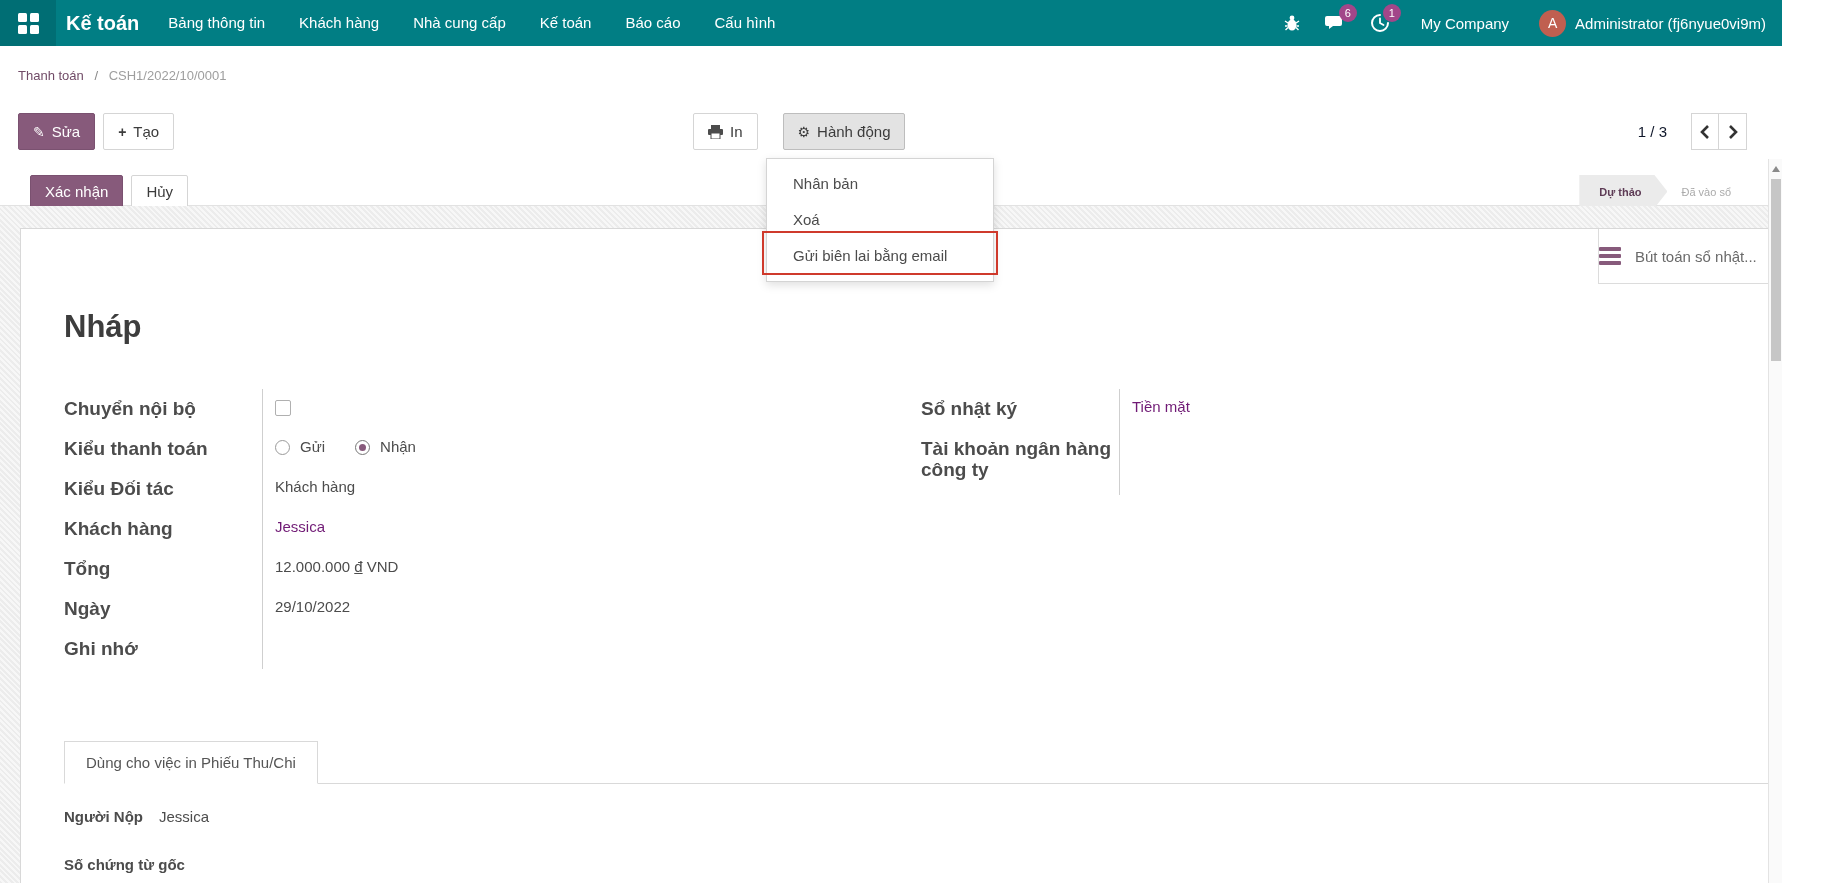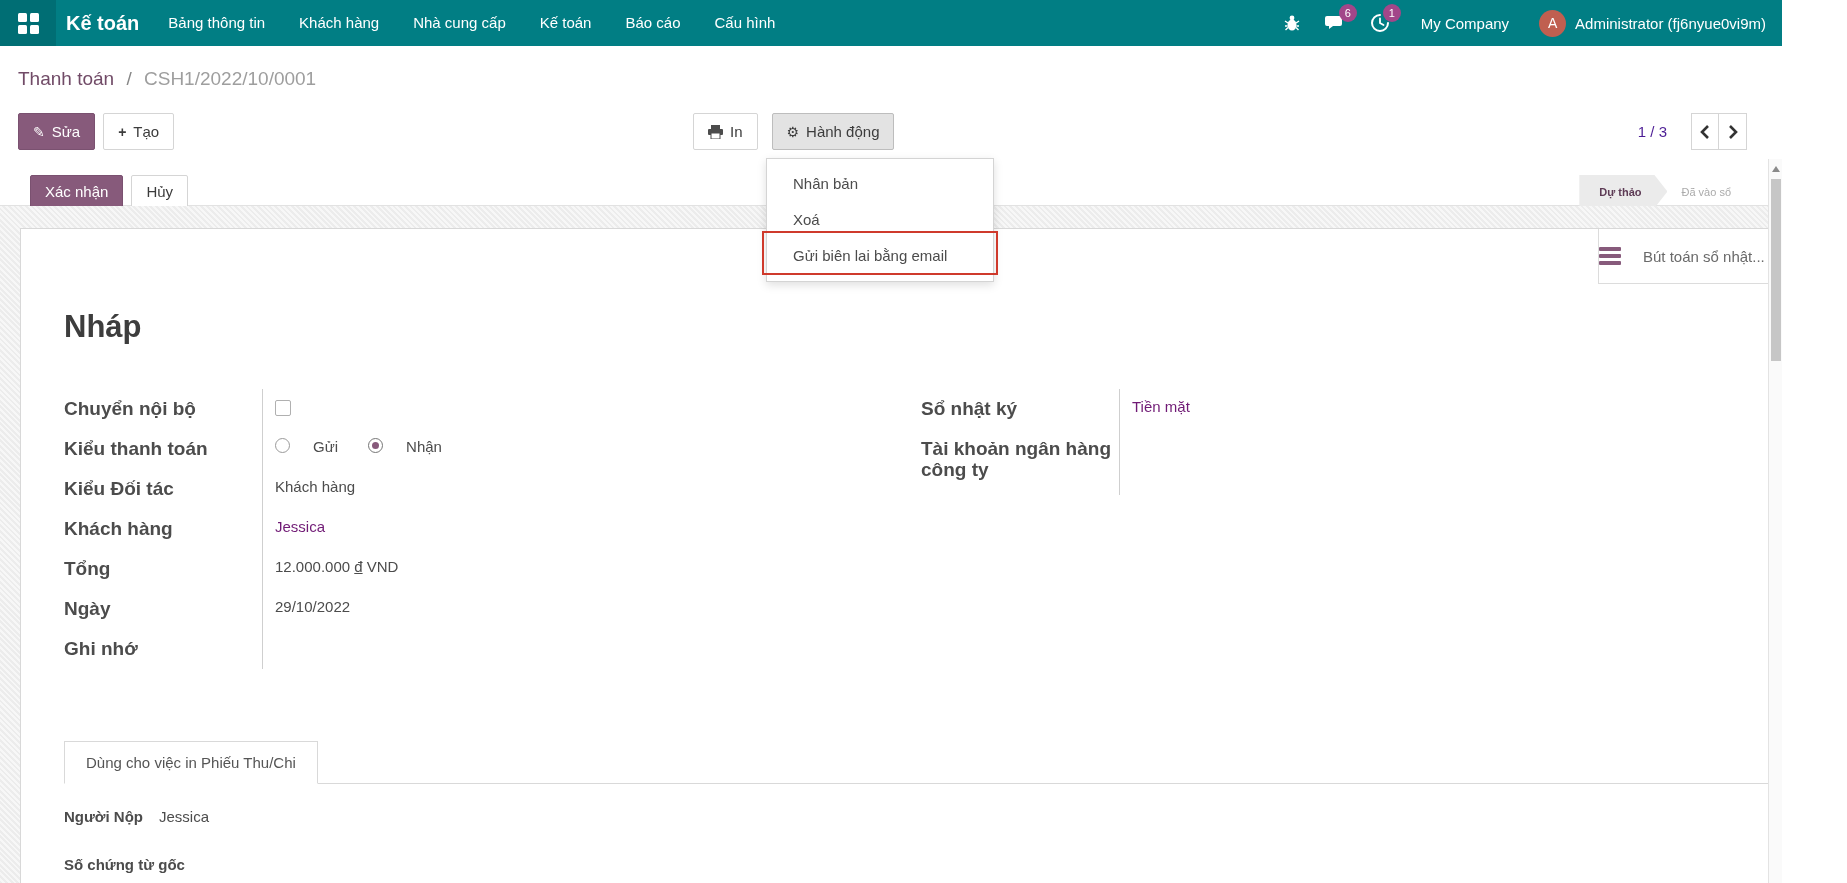--- a/index.html
+++ b/index.html
@@ -17,70 +17,70 @@
   .nav-right { margin-left:auto; display:flex; align-items:center; gap:10px; padding-right:16px; }
   .sys-btn { position:relative; width:34px; height:46px; display:flex; align-items:center; justify-content:center; cursor:pointer; }
   .badge { position:absolute; top:4px; right:-4px; min-width:18px; height:18px; border-radius:9px; background:#a24689; color:#fff; font-size:11px; line-height:18px; text-align:center; padding:0 4px; }
   .company-name { font-size:15px; padding:0 14px; cursor:pointer; white-space:nowrap; }
   .user-menu { display:flex; align-items:center; gap:9px; cursor:pointer; padding-left:6px; }
   .avatar { width:27px; height:27px; border-radius:50%; background:#c05f50; color:#fff; font-size:14px; display:flex; align-items:center; justify-content:center; }
   .user-name { font-size:15px; white-space:nowrap; }
 
   
   .control-panel { position:relative; height:160px; background:#fff; border-bottom:1px solid #e2e2e2; }
-  .breadcrumb { position:absolute; top:22px; left:18px; font-size:19px; }
+  .breadcrumb { position:absolute; top:22px; left:18px; font-size:13px; }
   .bc-link { color:#714b67; cursor:pointer; }
   .bc-sep { color:#888; padding:0 7px; }
   .bc-current { color:#9e9e9e; }
   .cp-row1 { position:absolute; top:67px; left:18px; right:35px; height:37px; }
   .cp-row2 { position:absolute; top:129px; left:18px; right:35px; height:33px; }
   .btn { display:inline-flex; align-items:center; gap:7px; font-size:15px; border:1px solid #d5d5d5; background:#fff; color:#3c3c3c; padding:0 14px; height:37px; border-radius:2px; cursor:pointer; font-family:inherit; }
   .btn-sm { height:33px; }
   .btn-primary { background:#875a7b; border-color:#7a5170; color:#fff; }
   .btn-active { background:#e3e3e3; border-color:#bdbdbd; }
   .grp-left { position:absolute; left:0; top:0; display:flex; gap:8px; }
-  .grp-center { position:absolute; left:675px; top:0; display:flex; gap:14px; }
+  .grp-center { position:absolute; left:675px; top:0; display:flex; gap:25px; }
   .grp-right { position:absolute; right:0; top:0; display:flex; align-items:center; }
-  .pager-text { font-size:15px; color:#4c1d95; margin-right:24px; }
+  .pager-text { font-size:15px; color:#0f172a; margin-right:24px; }
   .pager-btns { display:flex; }
   .pager-btn { width:28px; height:37px; border:1px solid #d5d5d5; background:#fff; display:flex; align-items:center; justify-content:center; cursor:pointer; }
   .pager-btn + .pager-btn { border-left:none; }
   .glyph { font-size:14px; line-height:1; }
   .statusbar { position:absolute; right:0; top:0; display:flex; height:33px; }
   .status-step { display:flex; align-items:center; font-size:11px; padding:0 16px; cursor:pointer; }
   .status-active { background:#ebebeb; color:#5d3b55; font-weight:bold; padding:0 26px 0 20px;
     clip-path:polygon(0 0, calc(100% - 13px) 0, 100% 50%, calc(100% - 13px) 100%, 0 100%); }
   .status-next { color:#aaa; padding:0 16px 0 14px; }
 
   
   .dropdown { position:absolute; left:766px; top:158px; width:228px; background:#fff; border:1px solid #d4d4d4; box-shadow:0 3px 9px rgba(0,0,0,0.13); padding:7px 0; z-index:50; }
   .dd-item { height:36px; line-height:36px; padding-left:26px; font-size:15px; color:#4c4c4c; cursor:pointer; white-space:nowrap; }
   .annotation-box { position:absolute; left:762px; top:231px; width:236px; height:44px; border:2px solid #cf3a2c; z-index:60; pointer-events:none; }
 
   
   .content { position:relative; height:677px;
     background:repeating-linear-gradient(45deg, #ececec 0px, #ececec 2px, #f7f7f7 2px, #f7f7f7 4px); }
   .sheet { position:absolute; left:20px; top:22px; width:1792px; height:656px; background:#fff; border:1px solid #d8d8d8; border-bottom:none; }
-  .stat-button { position:absolute; top:0; right:0; width:213px; height:55px; border-left:1px solid #dcdcdc; border-bottom:1px solid #dcdcdc; display:flex; align-items:center; gap:22px; cursor:pointer; background:#fff; }
+  .stat-button { position:absolute; top:0; right:0; width:213px; height:55px; border-left:1px solid #dcdcdc; border-bottom:1px solid #dcdcdc; display:flex; align-items:center; gap:14px; cursor:pointer; background:#fff; }
   .bars-icon { display:flex; flex-direction:column; gap:3px; }
   .bars-icon span { width:22px; height:4px; background:#875a7b; border-radius:1px; }
   .stat-label { font-size:15px; color:#6a6a6a; white-space:nowrap; }
   .sheet-title { position:absolute; top:80px; left:43px; font-size:31px; font-weight:bold; color:#3d3d3d; }
 
   .fields { position:absolute; top:160px; left:43px; right:43px; display:flex; }
   .fgroup { display:flex; flex-direction:column; }
   .fgroup-left { width:857px; }
   .fgroup-right { flex:1; }
   .frow { display:flex; align-items:stretch; min-height:40px; }
   .flabel { width:198px; padding-top:9px; font-size:19px; font-weight:bold; color:#4c4c4c; line-height:21px; }
   .fval { border-left:1px solid #cfcfcf; flex:1; padding:9px 0 0 12px; font-size:15px; color:#4c4c4c; }
   .link-val { color:#701a75; cursor:pointer; }
   .checkbox { width:16px; height:16px; border:1px solid #b0b0b0; border-radius:2px; background:#fff; display:inline-block; margin-top:2px; cursor:pointer; }
   .radio-group { display:flex; align-items:center; gap:30px; }
-  .radio-opt { display:flex; align-items:flex-start; gap:23px; cursor:pointer; }
+  .radio-opt { display:flex; align-items:flex-end; gap:10px; cursor:pointer; }
   .radio { width:15px; height:15px; border-radius:50%; border:1px solid #9a9a9a; background:#fff; position:relative; }
   .radio.checked { border-color:#767676; }
   .radio.checked::after { content:""; position:absolute; left:3px; top:3px; width:7px; height:7px; border-radius:50%; background:#875a7b; }
   .dong { text-decoration:underline; }
 
   .notebook { position:absolute; top:512px; left:43px; right:43px; }
   .nav-tabs { border-bottom:1px solid #d9d9d9; }
   .tab { display:inline-block; padding:12px 21px; font-size:15px; color:#555; background:#fff; border:1px solid #d9d9d9; border-bottom:1px solid #fff; margin-bottom:-1px; cursor:pointer; }
   .tab-content { padding:24px 0 0 0; }
   .inline-field { display:flex; gap:16px; align-items:baseline; font-size:15px; }

